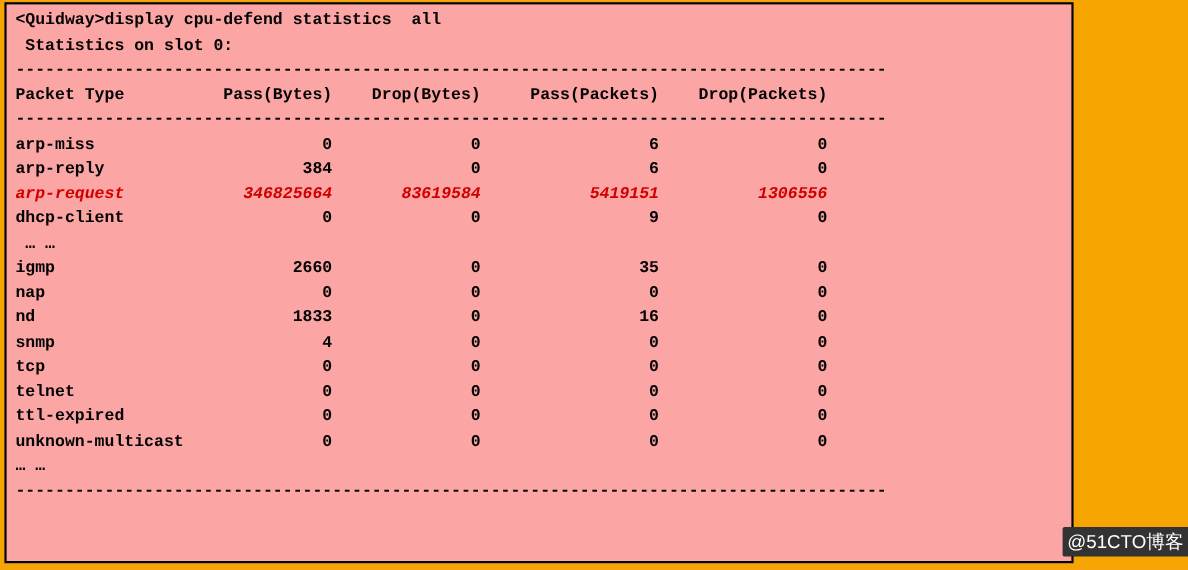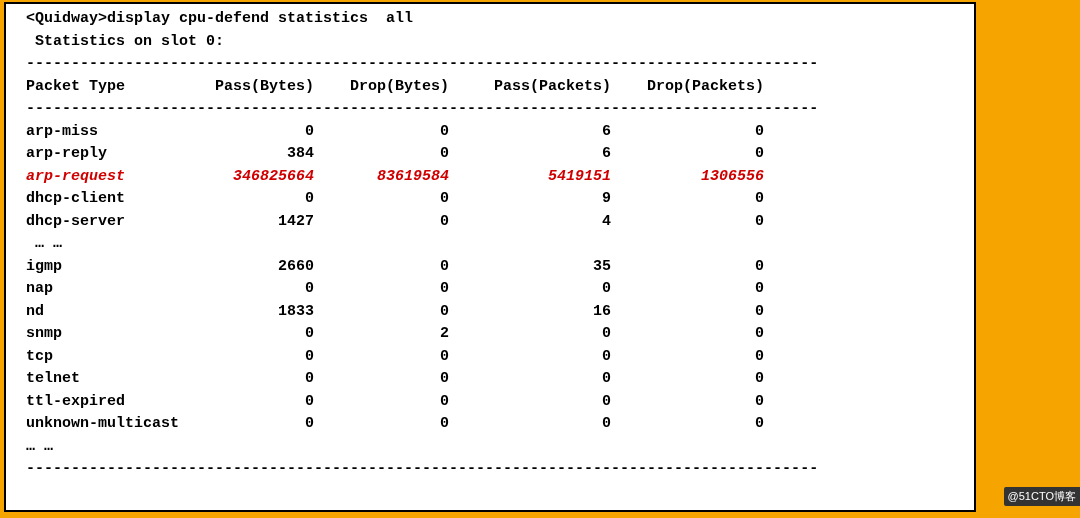--- a/index.html
+++ b/index.html
@@ -13,63 +13,62 @@
       font-weight: bold;
       color: #000;
     }
     .terminal {
       position: absolute;
       left: 4px;
       top: 2px;
       width: 972px;
       height: 510px;
       border: 2px solid #000;
-      background: #ffffff;
-      padding: 4px 20px;
+      background: #fca5a5;
+      padding: 4px 8px;
       line-height: 1.5;
       overflow: hidden;
     }
     .line { white-space: pre; }
     .hl { color: #d00000; font-style: italic; }
     .dash-sep { letter-spacing: 0; }
     .watermark {
       position: absolute;
       right: 0;
       bottom: 12px;
       background: #333;
       color: #fff;
       font-family: sans-serif;
-      font-size: 11px;
+      font-size: 17px;
       font-weight: normal;
       padding: 2px 4px;
       border-radius: 2px 0 0 2px;
     }
   </style>
 </head>
 <body>
 
 <div class="terminal">
   <div class="line"><span>&lt;Quidway&gt;</span><span>display cpu-defend statistics  all</span></div>
   <div class="line"> Statistics on slot 0:</div>
   <div class="line dash-sep">----------------------------------------------------------------------------------------</div>
   <div class="line" id="header-line">Packet Type          Pass(Bytes)    Drop(Bytes)     Pass(Packets)    Drop(Packets)</div>
   <div class="line dash-sep">----------------------------------------------------------------------------------------</div>
   <div id="rows-top">
       <div class="line">arp-miss                       0              0                 6                0</div>
       <div class="line">arp-reply                    384              0                 6                0</div>
       <div class="line hl">arp-request            346825664       83619584           5419151          1306556</div>
       <div class="line">dhcp-client                    0              0                 9                0</div>
-      <div class="line">dhcp-server                 1427              0                 4                0</div>
     </div>
   <div class="line"> … …</div>
   <div id="rows-bottom">
       <div class="line">igmp                        2660              0                35                0</div>
       <div class="line">nap                            0              0                 0                0</div>
       <div class="line">nd                          1833              0                16                0</div>
-      <div class="line">snmp                           0              2                 0                0</div>
+      <div class="line">snmp                           4              0                 0                0</div>
       <div class="line">tcp                            0              0                 0                0</div>
       <div class="line">telnet                         0              0                 0                0</div>
       <div class="line">ttl-expired                    0              0                 0                0</div>
       <div class="line">unknown-multicast              0              0                 0                0</div>
     </div>
   <div class="line">… …</div>
   <div class="line dash-sep">----------------------------------------------------------------------------------------</div>
 </div>
 
 <div class="watermark">@51CTO博客</div>

